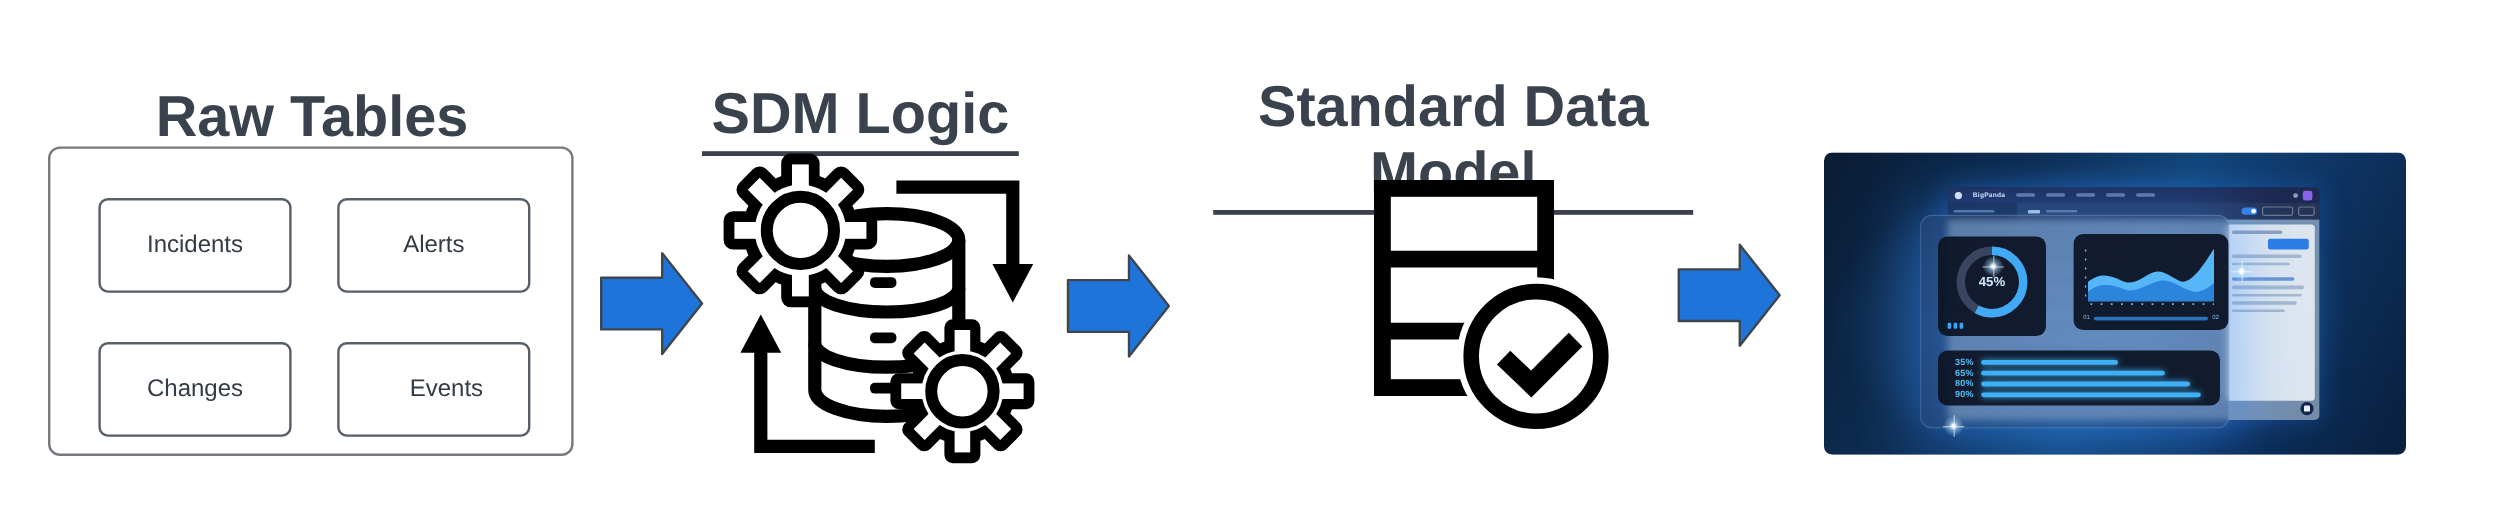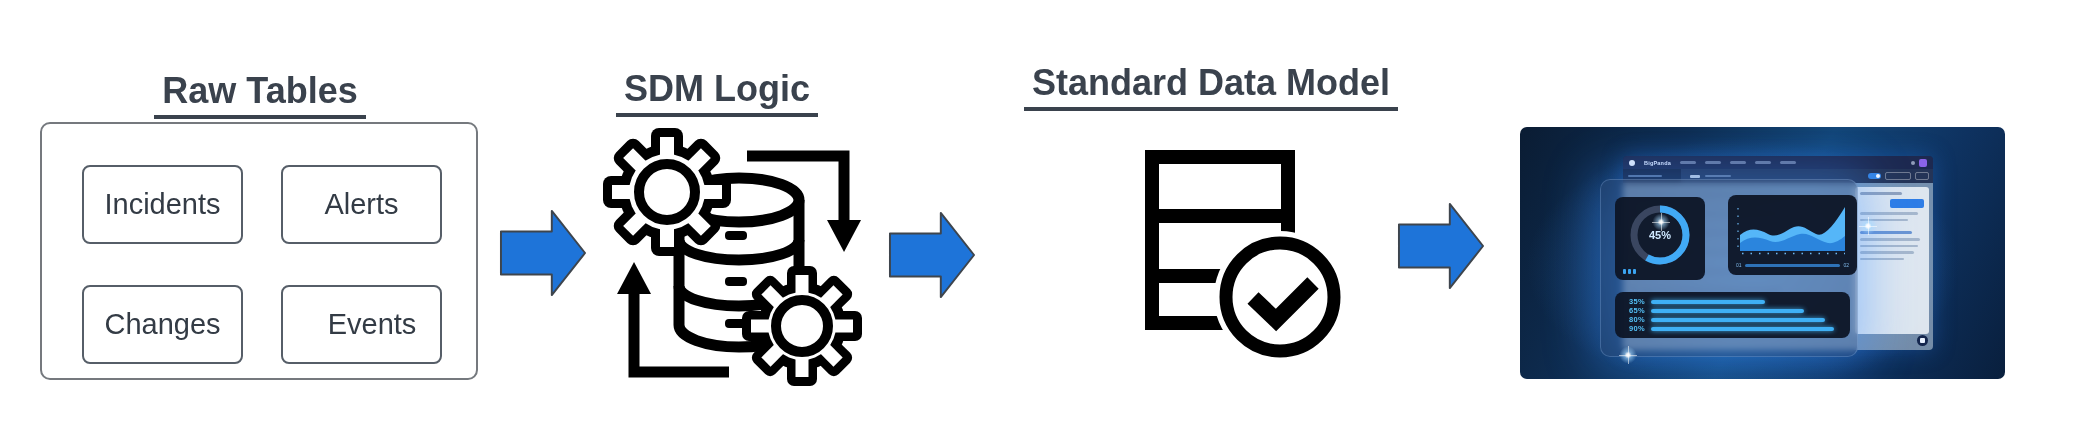--- a/index.html
+++ b/index.html
@@ -1,29 +1,29 @@
 <!DOCTYPE html>
 <html style="--arrow-color: #1e74d9; --title-color: #3a424d;"><head>
 <meta charset="utf-8">
 <style>
   * { margin:0; padding:0; box-sizing:border-box; }
   body { background:#ffffff; font-family:"Liberation Sans", sans-serif; }
   #canvas { position:relative; width:2100px; height:441px; background:#ffffff; overflow:hidden; }
 
   
   .step-title-wrap { position:absolute; text-align:center; }
-  .step-title { display:inline-block; font-size:36px; font-weight:bold; color:var(--title-color,#3a424d);
+  .step-title { display:inline-block; font-size:48px; font-weight:bold; color:var(--title-color,#3a424d);
                 border-bottom:4px solid currentColor; padding:0 8px 3px 8px; letter-spacing:0; }
 
   
   .rt-container { position:absolute; left:40px; top:122px; width:438px; height:258px;
                   border:2px solid #75797e; border-radius:10px; background:#fff; }
   .rt-box { position:absolute; width:161px; height:79px; border:2px solid #565e68; border-radius:8px;
             background:#fff; display:flex; align-items:center; justify-content:center;
-            font-size:29px; color:#333b45; }
+            font-size:20px; color:#333b45; }
 
   
   .flow-arrow { position:absolute; }
   .flow-arrow path { fill:var(--arrow-color,#1e74d9); stroke:#3e454d; stroke-width:2; stroke-linejoin:round; }
 
   
   .sdm-icon { position:absolute; left:597px; top:120px; }
   .std-icon { position:absolute; left:1145px; top:150px; }
 
   

